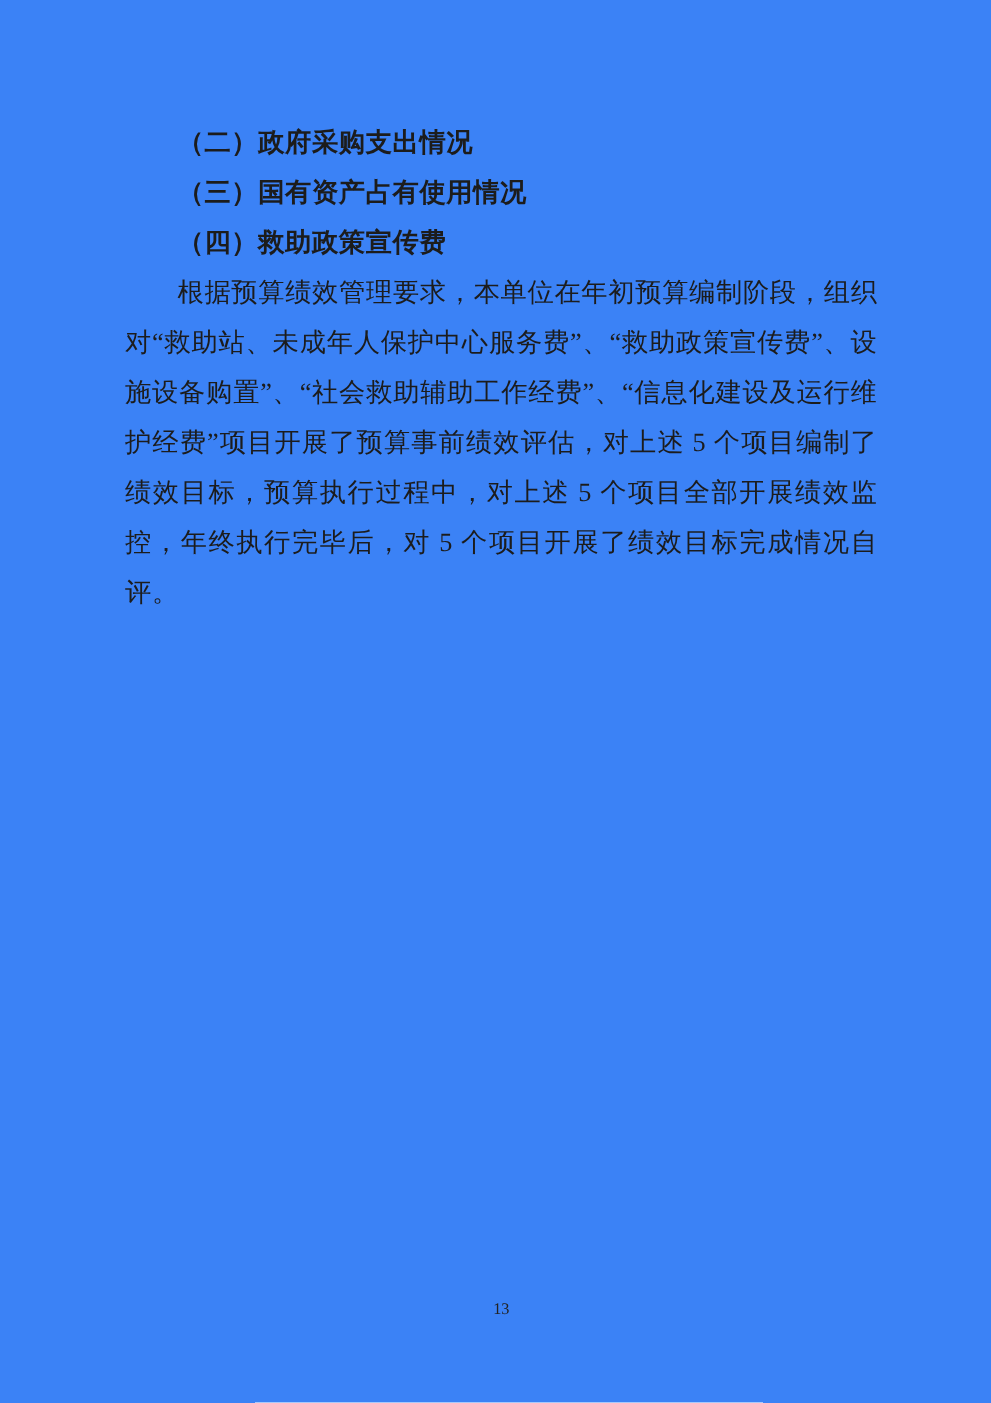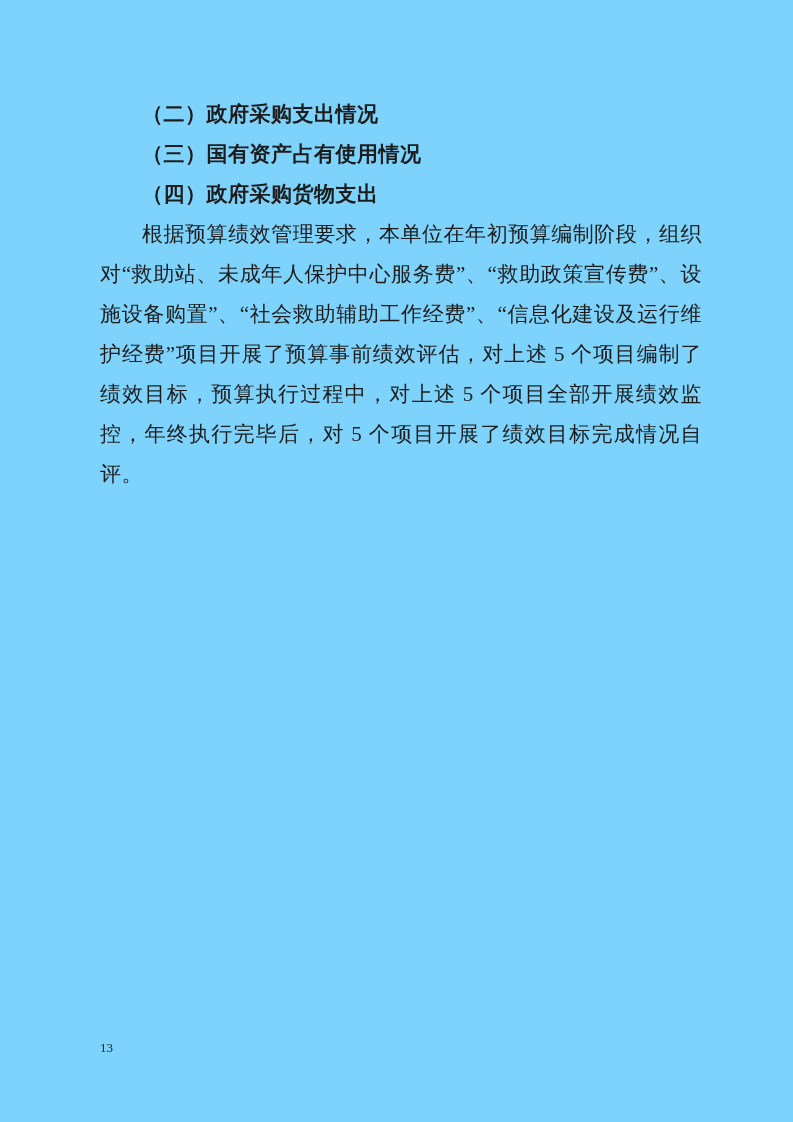--- a/index.html
+++ b/index.html
@@ -5,21 +5,21 @@
 <style>
   html, body {
     margin: 0;
     padding: 0;
     background: #ffffff;
   }
   .page {
     position: relative;
     width: 793px;
     height: 1122px;
-    background: #7dd3fc;
+    background: #3b82f6;
     overflow: hidden;
     font-family: "Liberation Serif", "DejaVu Serif", serif;
     color: #1c1c1c;
   }
   .content {
     position: absolute;
     left: 100px;
     top: 94px;
     width: 602px;
   }
@@ -38,38 +38,38 @@
     text-indent: 2em;
     text-align: justify;
     text-justify: inter-character;
     letter-spacing: 0.5px;
   }
   .footer {
     position: absolute;
     left: 100px;
     bottom: 66px;
     width: 602px;
-    text-align: left;
+    text-align: center;
   }
   .page-number {
     font-size: 13px;
     color: #222222;
   }
 </style>
 </head>
 <body>
 
 <div class="page">
   <main class="content">
 
     <h2 class="heading">（二）政府采购支出情况</h2>
 
     <h2 class="heading">（三）国有资产占有使用情况</h2>
 
-    <h2 class="heading">（四）政府采购货物支出</h2>
+    <h2 class="heading">（四）救助政策宣传费</h2>
     <p class="para">根据预算绩效管理要求，本单位在年初预算编制阶段，组织对“救助站、未成年人保护中心服务费”、“救助政策宣传费”、设施设备购置”、“社会救助辅助工作经费”、“信息化建设及运行维护经费”项目开展了预算事前绩效评估，对上述 5 个项目编制了绩效目标，预算执行过程中，对上述 5 个项目全部开展绩效监控，年终执行完毕后，对 5 个项目开展了绩效目标完成情况自评。</p>
 
   </main>
 
   <footer class="footer">
     <span class="page-number">13</span>
   </footer>
 </div>
 
 </body></html>

